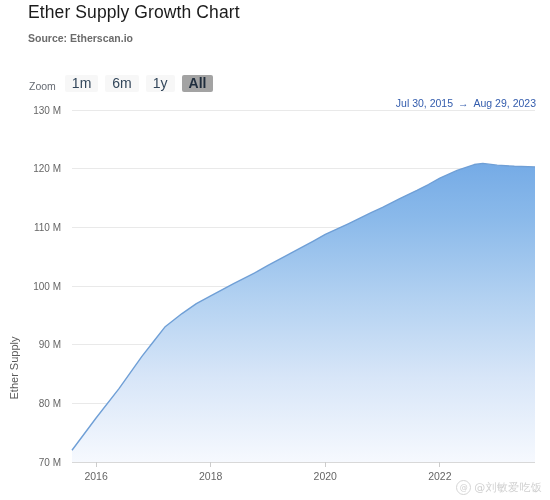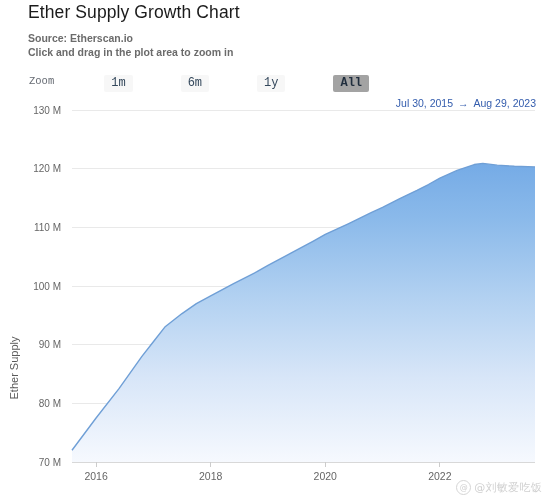--- a/index.html
+++ b/index.html
@@ -49,40 +49,38 @@
     white-space: nowrap;
     font-weight: bold;
   }
 
   
   #range-selector {
     position: absolute;
     left: 29px;
     top: 75px;
     display: flex;
-    align-items: flex-start;
-    gap: 0;
-    font-family: Liberation Mono, monospace;
+    align-items: flex-end;
+    gap: 7px;
   }
   #range-label {
     font-size: 10.5px;
     color: #666b73;
     margin-right: 2px;
   }
   .range-btn {
-    font-size: 12px;
+    font-size: 14px;
     color: #33475b;
     background: #f7f7f7;
     border: none;
     border-radius: 2px;
     padding: 3px 7px;
     line-height: 11px;
     cursor: pointer;
     font-family: inherit;
-    margin-left: 48px;
   }
   .range-btn.selected {
     background: #a3a3a3;
     color: #1f2d3d;
     font-weight: bold;
   }
 
   #date-range {
     position: absolute;
     right: 14px;
@@ -179,21 +177,20 @@
 </style>
 </head>
 <body>
 
 <div id="chart-card">
 
   <div id="chart-title">Ether Supply Growth Chart</div>
 
   <div id="subtitle-block">
     <span id="subtitle-source">Source: Etherscan.io</span>
-    <span id="subtitle-hint">Click and drag in the plot area to zoom in</span>
   </div>
 
   <div id="range-selector">
     <span id="range-label">Zoom</span>
     <button class="range-btn">1m</button>
     <button class="range-btn">6m</button>
     <button class="range-btn">1y</button>
     <button class="range-btn selected">All</button>
   </div>
 

